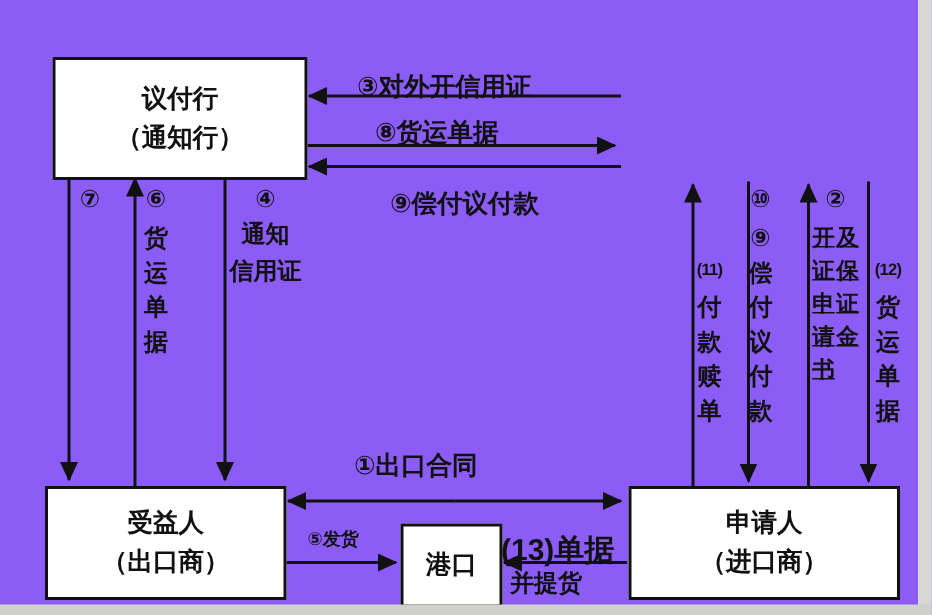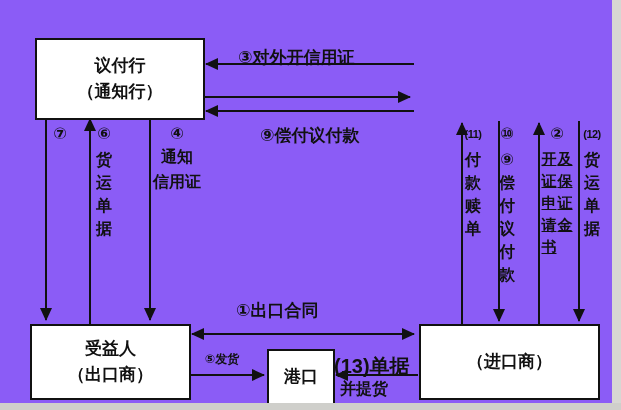--- a/index.html
+++ b/index.html
@@ -24,21 +24,21 @@
   #l-f3  { left:238px; top:46px; }
   #l-f8  { left:250px; top:77px; }
   #l-f9  { left:260px; top:124px; }
   #l-f1  { left:236px; top:299px; }
   #l-f5  { left:205px; top:351px; font-size:12px; }
   #l-f13a{ left:334px; top:353px; font-size:20px; }
   #l-f13b{ left:340px; top:379px; font-size:16px; }
 
   .vwrap { position:absolute; text-align:center; }
   .fnum { display:block; font-size:16px; font-weight:600; line-height:20px; }
-  .fnum.small { font-size:11px; letter-spacing:-0.5px; line-height:20px; }
+  .fnum.small { font-size:11px; letter-spacing:-0.5px; line-height:20px;margin-top:46px; }
   .vtext {
     width:18px; margin:4px auto 0; font-size:16px; font-weight:600;
     line-height:23px; text-align:center; word-break:break-all;
   }
   .vcols { display:flex; justify-content:center; margin-top:4px;text-decoration:underline; }
   .vcols .vtext { width:16px; font-size:15px; line-height:22px; margin:0; }
   .hlines div { font-size:16px; font-weight:600; line-height:25px; white-space:nowrap; }
 
   #v-f7  { left:50px;  top:124px; width:20px; }
   #v-f6  { left:94px;  top:124px; width:20px; }
@@ -93,24 +93,26 @@
   <div class="box" id="b-ben">
     <div>受益人</div>
     <div>（出口商）</div>
   </div>
 
   <div class="box" id="b-port">
     <div>港口</div>
   </div>
 
   <div class="box" id="b-app">
+    <div>申请人</div>
     <div>（进口商）</div>
   </div>
 
   <div class="lbl" id="l-f3">③对外开信用证</div>
+  <div class="lbl" id="l-f8">⑧货运单据</div>
   <div class="lbl" id="l-f9">⑨偿付议付款</div>
   <div class="lbl" id="l-f1">①出口合同</div>
   <div class="lbl" id="l-f5">⑤发货</div>
   <div class="lbl" id="l-f13a">(13)单据</div>
   <div class="lbl" id="l-f13b">并提货</div>
 
   <div class="vwrap" id="v-f7">
     <span class="fnum">⑦</span>
   </div>
 

